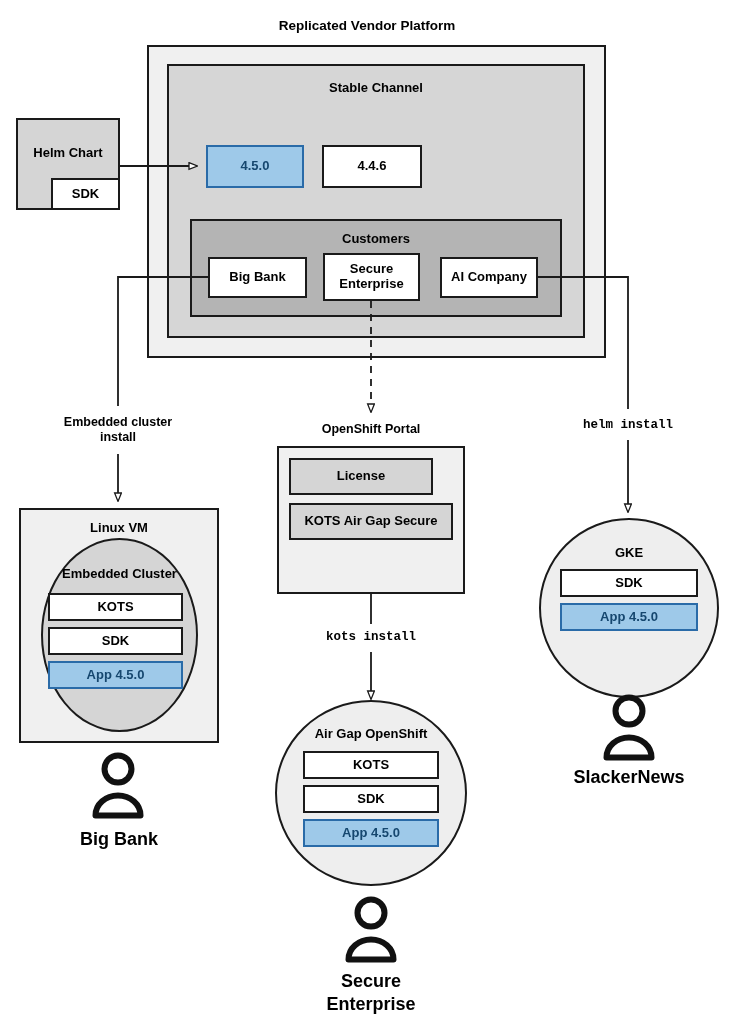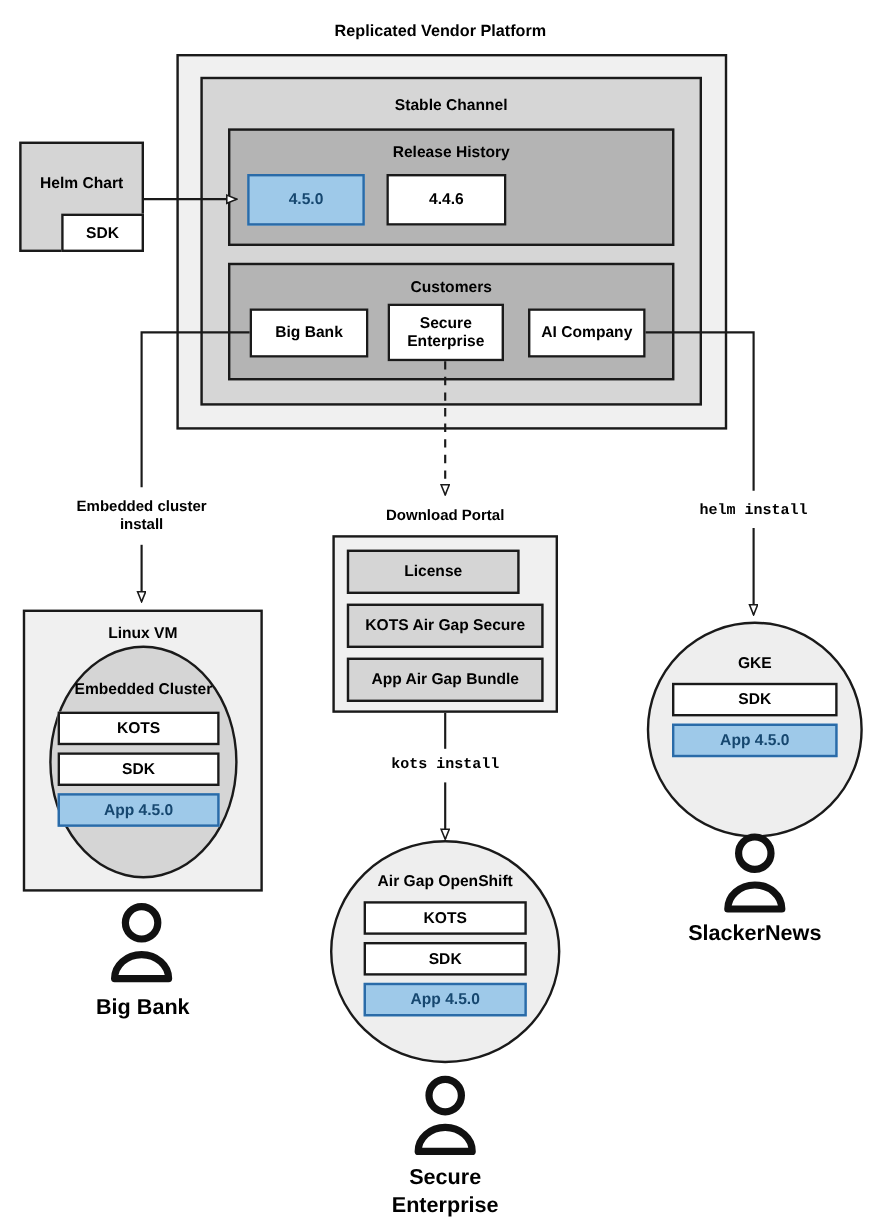--- a/index.html
+++ b/index.html
@@ -115,23 +115,20 @@
   <div class="abs box box-white" style="left:51px; top:178px; width:69px; height:32px;">
     <span>SDK</span>
   </div>
 
   <div class="abs box-l1" style="left:147px; top:45px; width:459px; height:313px; border:2px solid #1a1a1a;"></div>
 
   <div class="abs box-l2" style="left:167px; top:64px; width:418px; height:274px; border:2px solid #1a1a1a;">
     <div class="container-title" style="top:14px;">Stable Channel</div>
   </div>
 
-  <div class="abs box-l3" style="left:190px; top:107px; width:372px; height:98px; border:2px solid #1a1a1a;">
-    <div class="container-title" style="top:10px;">Release History</div>
-  </div>
   <div class="abs box box-blue" style="left:206px; top:145px; width:98px; height:43px; font-weight:bold;">
     <span>4.5.0</span>
   </div>
   <div class="abs box box-white" style="left:322px; top:145px; width:100px; height:43px;">
     <span>4.4.6</span>
   </div>
 
   <div class="abs box-l3" style="left:190px; top:219px; width:372px; height:98px; border:2px solid #1a1a1a;">
     <div class="container-title" style="top:10px;">Customers</div>
   </div>
@@ -147,30 +144,27 @@
 
   <div class="edge-label" style="left:38px; top:415px; width:160px;">
     <span>Embedded cluster</span><br>
     <span>install</span>
   </div>
 
   <div class="edge-label mono" style="left:548px; top:418px; width:160px;">helm install</div>
 
   <div class="edge-label mono" style="left:291px; top:630px; width:160px;">kots install</div>
 
-  <div class="edge-label" style="left:291px; top:422px; width:160px;">Download Portal</div>
+  <div class="edge-label" style="left:291px; top:422px; width:160px;">OpenShift Portal</div>
   <div class="abs box-l1" style="left:277px; top:446px; width:188px; height:148px; border:2px solid #1a1a1a;"></div>
   <div class="abs box box-gray" style="left:289px; top:458px; width:144px; height:37px;">
     <span>License</span>
   </div>
   <div class="abs box box-gray" style="left:289px; top:503px; width:164px; height:37px;">
     <span>KOTS Air Gap Secure</span>
-  </div>
-  <div class="abs box box-gray" style="left:289px; top:548px; width:164px; height:37px;">
-    <span>App Air Gap Bundle</span>
   </div>
 
   <div class="abs box-l1" style="left:19px; top:508px; width:200px; height:235px; border:2px solid #1a1a1a;">
     <div class="container-title" style="top:10px;">Linux VM</div>
   </div>
   <div class="abs ellipse ellipse-dark" style="left:41px; top:538px; width:157px; height:194px;">
     <div class="container-title" style="top:26px;">Embedded Cluster</div>
   </div>
   <div class="abs box box-white" style="left:48px; top:593px; width:135px; height:28px;">
     <span>KOTS</span>

